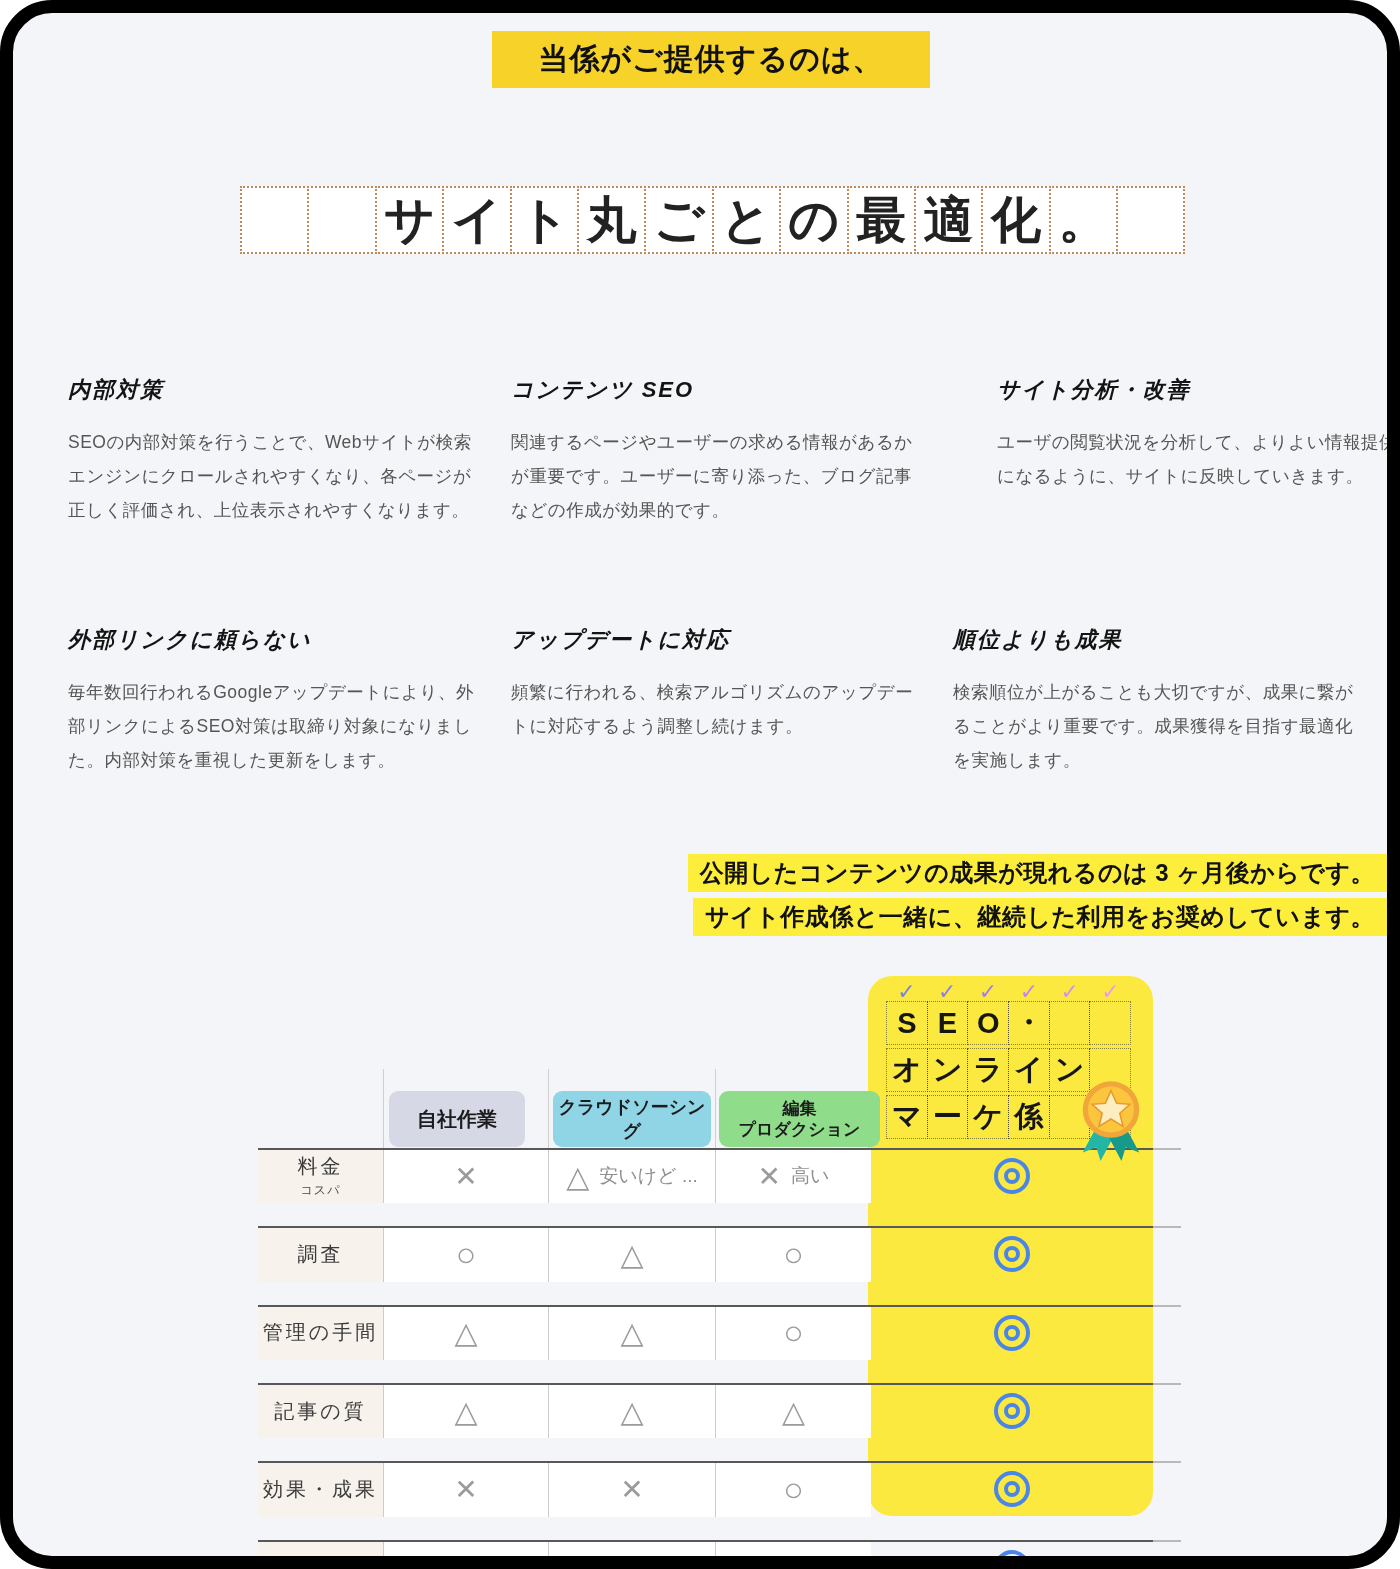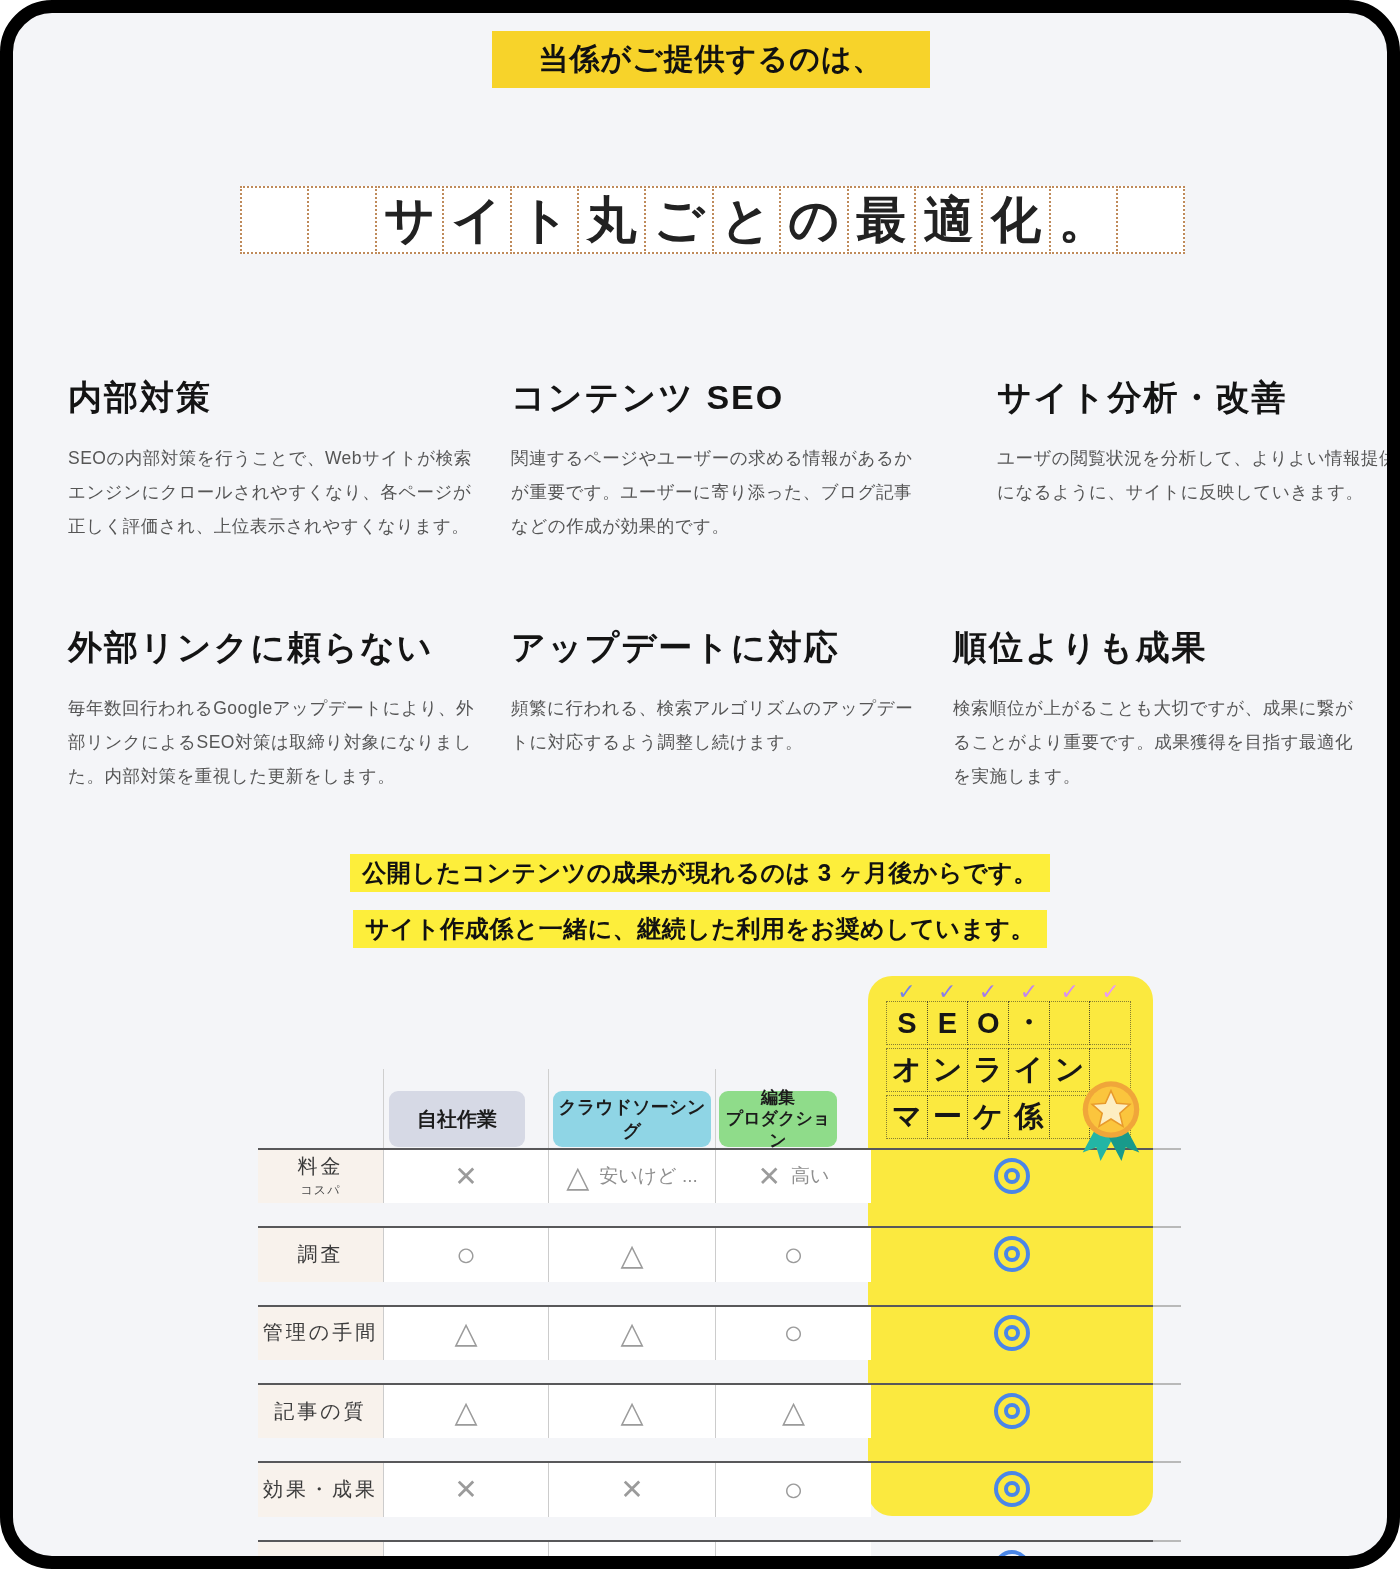--- a/index.html
+++ b/index.html
@@ -11,46 +11,46 @@
           display:flex;align-items:center;justify-content:center;font-size:30px;font-weight:700;color:#111;letter-spacing:1px;}
 
   
   .title-grid{position:absolute;left:227px;top:173px;display:flex;}
   .tcell{width:65.4px;height:64px;background:#fff;border:2px dotted #bf8a5a;margin-left:-2px;
          display:flex;align-items:center;justify-content:center;font-size:50px;font-weight:800;color:#222;}
   .tcell:first-child{margin-left:0;}
 
   
   .feature{position:absolute;width:416px;}
-  .feature h3{margin:0;font-size:34px;font-weight:800;color:#141414;letter-spacing:2px;}
+  .feature h3{margin:0;font-size:22px;font-weight:800;color:#141414;letter-spacing:2px;font-style:italic;}
   .feature p{margin:20px 0 0 0;font-size:17.5px;line-height:1.95;color:#555;letter-spacing:0.5px;}
   .f1{left:55px;top:362px;} .f2{left:498px;top:362px;} .f3{left:984px;top:362px;}
   .f4{left:55px;top:612px;} .f5{left:498px;top:612px;} .f6{left:940px;top:612px;}
 
   
-  .callout{position:absolute;left:0;top:841px;width:100%;display:flex;flex-direction:column;align-items:center;gap:18px;}
+  .callout{position:absolute;left:0;top:841px;width:100%;display:flex;flex-direction:column;align-items:flex-end;gap:6px;}
   .callout .hl{background:#fdee3b;padding:3px 12px;font-size:24px;font-weight:800;color:#111;letter-spacing:0.5px;}
 
   
   .winner-col{position:absolute;left:855px;top:963px;width:285px;height:540px;background:#fbe93f;border-radius:24px;}
   .winner-checks{position:absolute;left:873px;top:966px;width:245px;display:flex;justify-content:space-around;}
   .winner-checks span{font-size:22px;font-weight:800;}
   .winner-grid{position:absolute;left:873px;width:245px;display:flex;}
   .wg1{top:988px;} .wg2{top:1035px;} .wg3{top:1082px;}
   .wcell{width:40.8px;height:42px;border:1px dotted rgba(40,40,40,.55);margin-left:-1px;
          display:flex;align-items:center;justify-content:center;font-size:29px;font-weight:800;color:#161616;}
   .wcell:first-child{margin-left:0;}
   .medal{position:absolute;left:1056px;top:1062px;width:84px;height:88px;z-index:6;}
 
   
   .badge{position:absolute;top:1078px;height:56px;border-radius:9px;display:flex;align-items:center;justify-content:center;
          font-weight:800;color:#1c1c1c;text-align:center;white-space:pre-line;z-index:2;}
   .b1{left:376px;width:136px;font-size:20px;}
   .b2{left:540px;width:158px;font-size:18px;}
-  .b3{left:706px;width:118px;font-size:17px;line-height:1.25;}
+  .b3{left:706px;width:161px;font-size:17px;line-height:1.25;}
 
   
   .vstub{position:absolute;top:1056px;height:80px;width:1px;background:#cfcfcf;}
   .vs1{left:370px;} .vs2{left:535px;} .vs3{left:702px;}
 
   
   .rows{position:absolute;left:245px;top:1136px;width:923px;display:flex;flex-direction:column;z-index:4;gap:24px;}
   .rows::after{content:"";position:absolute;left:0;bottom:-1px;height:2px;width:100%;
                background:linear-gradient(to right,#58585a 0,#58585a 895px,#b9b9b9 895px);}
   .trow{display:flex;height:54.33px;position:relative;}

